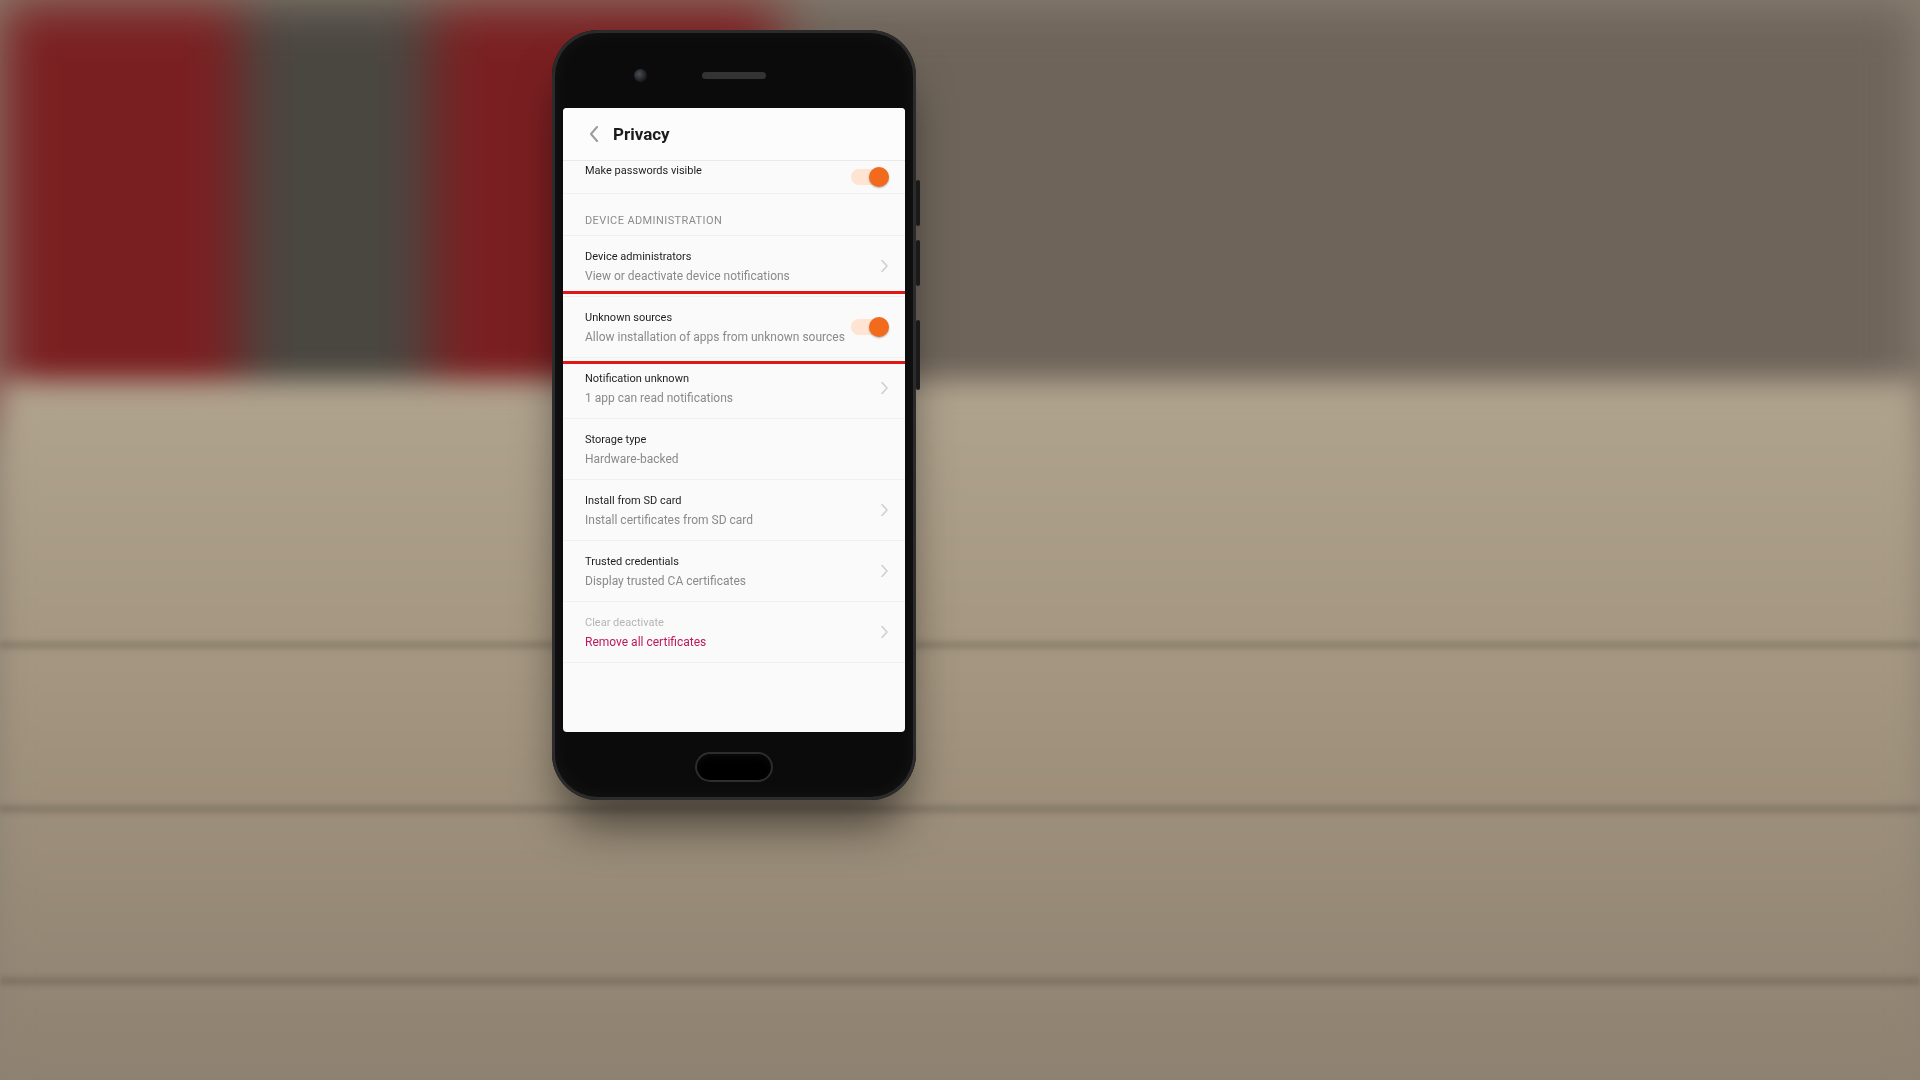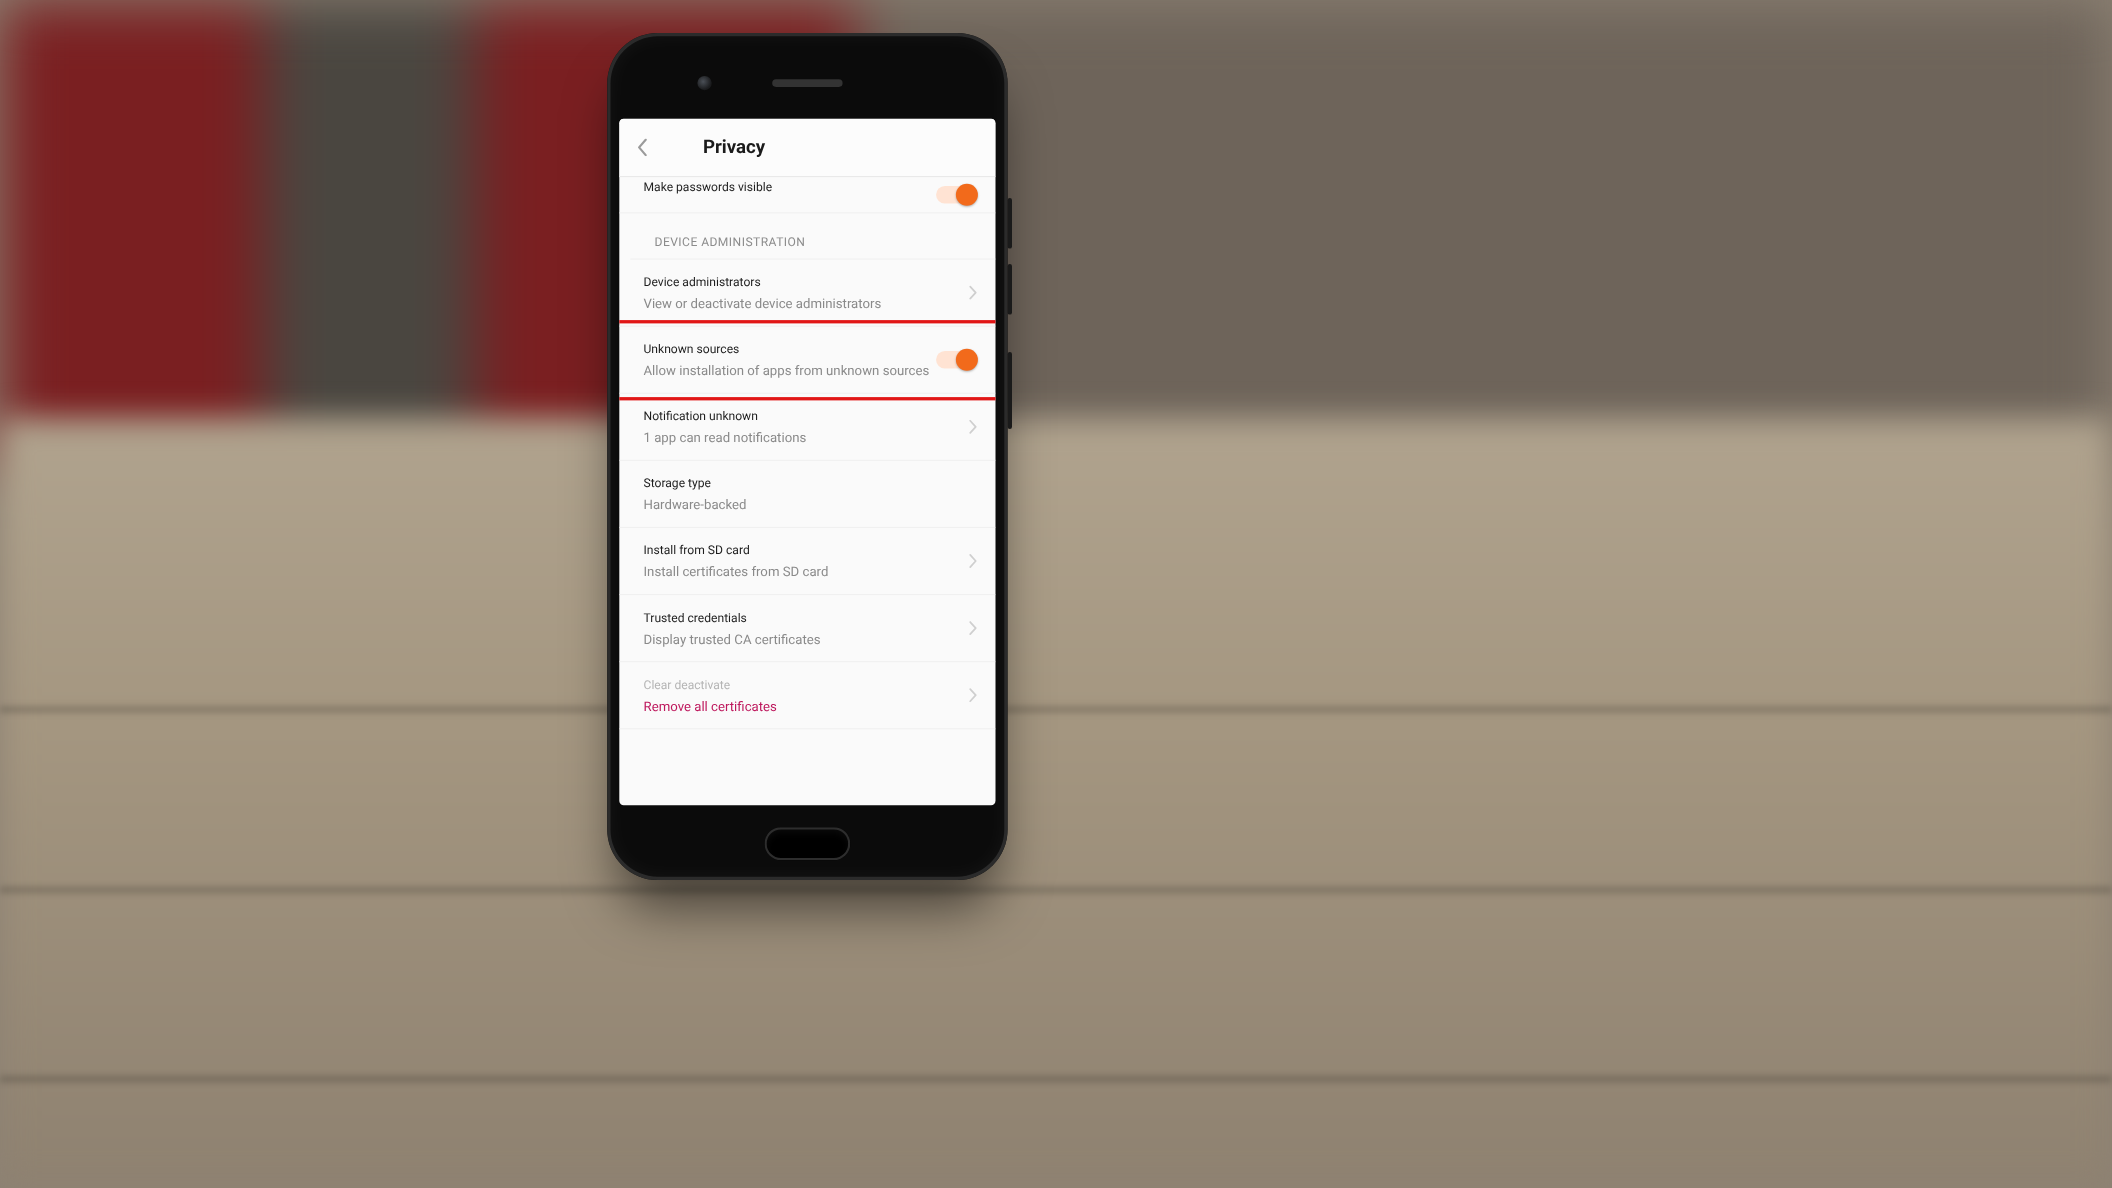--- a/index.html
+++ b/index.html
@@ -32,33 +32,33 @@
   .earpiece{position:absolute;top:42px;left:50%;transform:translateX(-50%);width:64px;height:7px;border-radius:4px;background:#333;}
   .cam{position:absolute;top:39px;left:82px;width:13px;height:13px;border-radius:50%;background:radial-gradient(circle at 40% 40%,#4a4f56 0%,#1b1c1e 65%);}
   .homebtn{position:absolute;bottom:18px;left:50%;transform:translateX(-50%);width:78px;height:30px;border-radius:16px;background:#000;box-shadow:inset 0 0 0 2px #2d2d2d, inset 0 4px 8px rgba(255,255,255,0.05);}
 
   .screen{
     position:absolute;top:78px;left:11px;right:11px;bottom:68px;
     background:#fafafa;border-radius:4px;overflow:hidden;
     font-size:14px;color:#222;
   }
 
-  .titlebar{height:52px;border-bottom:1px solid #e9e9e9;display:flex;align-items:center;padding:0 10px;background:#fcfcfc;gap:36px;}
+  .titlebar{height:52px;border-bottom:1px solid #e9e9e9;display:flex;align-items:center;padding:0 20px;background:#fcfcfc;}
   .back-ch{width:22px;height:22px;display:flex;align-items:center;justify-content:center;color:#9b9b9b;cursor:pointer;}
   .back-ch svg{width:10px;height:16px;}
   .title{font-weight:700;font-size:17px;margin-left:8px;color:#1b1b1b;}
 
   .list{padding-top:0;}
   .row{position:relative;padding:11px 22px 12px;border-bottom:1px solid #f0f0f0;}
   .row.partial{padding-top:0;}
   .row .lbl{font-size:11px;color:#1e1e1e;line-height:20px;}
   .row .sub{font-size:12px;color:#8a8a8a;line-height:15px;margin-top:2px;}
   .row.disabled .lbl{color:#b5b5b5;}
   .row.disabled .sub{color:#be185d;}
-  .section{padding:20px 22px 8px;font-size:11px;letter-spacing:0.4px;color:#8c8c8c;border-bottom:1px solid #f0f0f0;margin-left:10px;}
+  .section{padding:20px 22px 8px;font-size:11px;letter-spacing:0.4px;color:#8c8c8c;border-bottom:1px solid #f0f0f0;}
   .chev{position:absolute;right:16px;top:50%;transform:translateY(-50%);color:#cfcfcf;}
   .chev svg{width:8px;height:13px;display:block;}
   .toggle{position:absolute;right:18px;top:50%;transform:translateY(-50%);width:36px;height:16px;border-radius:10px;background:#e6e6e6;}
   .toggle.on{background:#ffe3d3;}
   .toggle .knob{position:absolute;top:-2px;width:20px;height:20px;border-radius:50%;background:#f26a1b;box-shadow:0 1px 2px rgba(0,0,0,0.3);right:-2px;}
 
   .highlight{position:absolute;border:3px solid #e11616;pointer-events:none;}
 </style>
 </head>
 <body>
@@ -95,21 +95,21 @@
           <div class="lbl">Make passwords visible</div>
           <div class="toggle on">
             <div class="knob"></div>
           </div>
         </div>
 
         <div class="section">DEVICE ADMINISTRATION</div>
 
         <div class="row">
           <div class="lbl">Device administrators</div>
-          <div class="sub">View or deactivate device administrators</div>
+          <div class="sub">View or deactivate device notifications</div>
           <div class="chev">
               <svg viewBox="0 0 8 13">
                 <path d="M1 1l5 5.5L1 12" fill="none" stroke="currentColor" stroke-width="1.6" stroke-linecap="round" stroke-linejoin="round"></path>
               </svg>
             </div>
         </div>
 
         <div class="row" id="row-unknown">
           <div class="lbl">Unknown sources</div>
           <div class="sub">Allow installation of apps from unknown sources</div>

